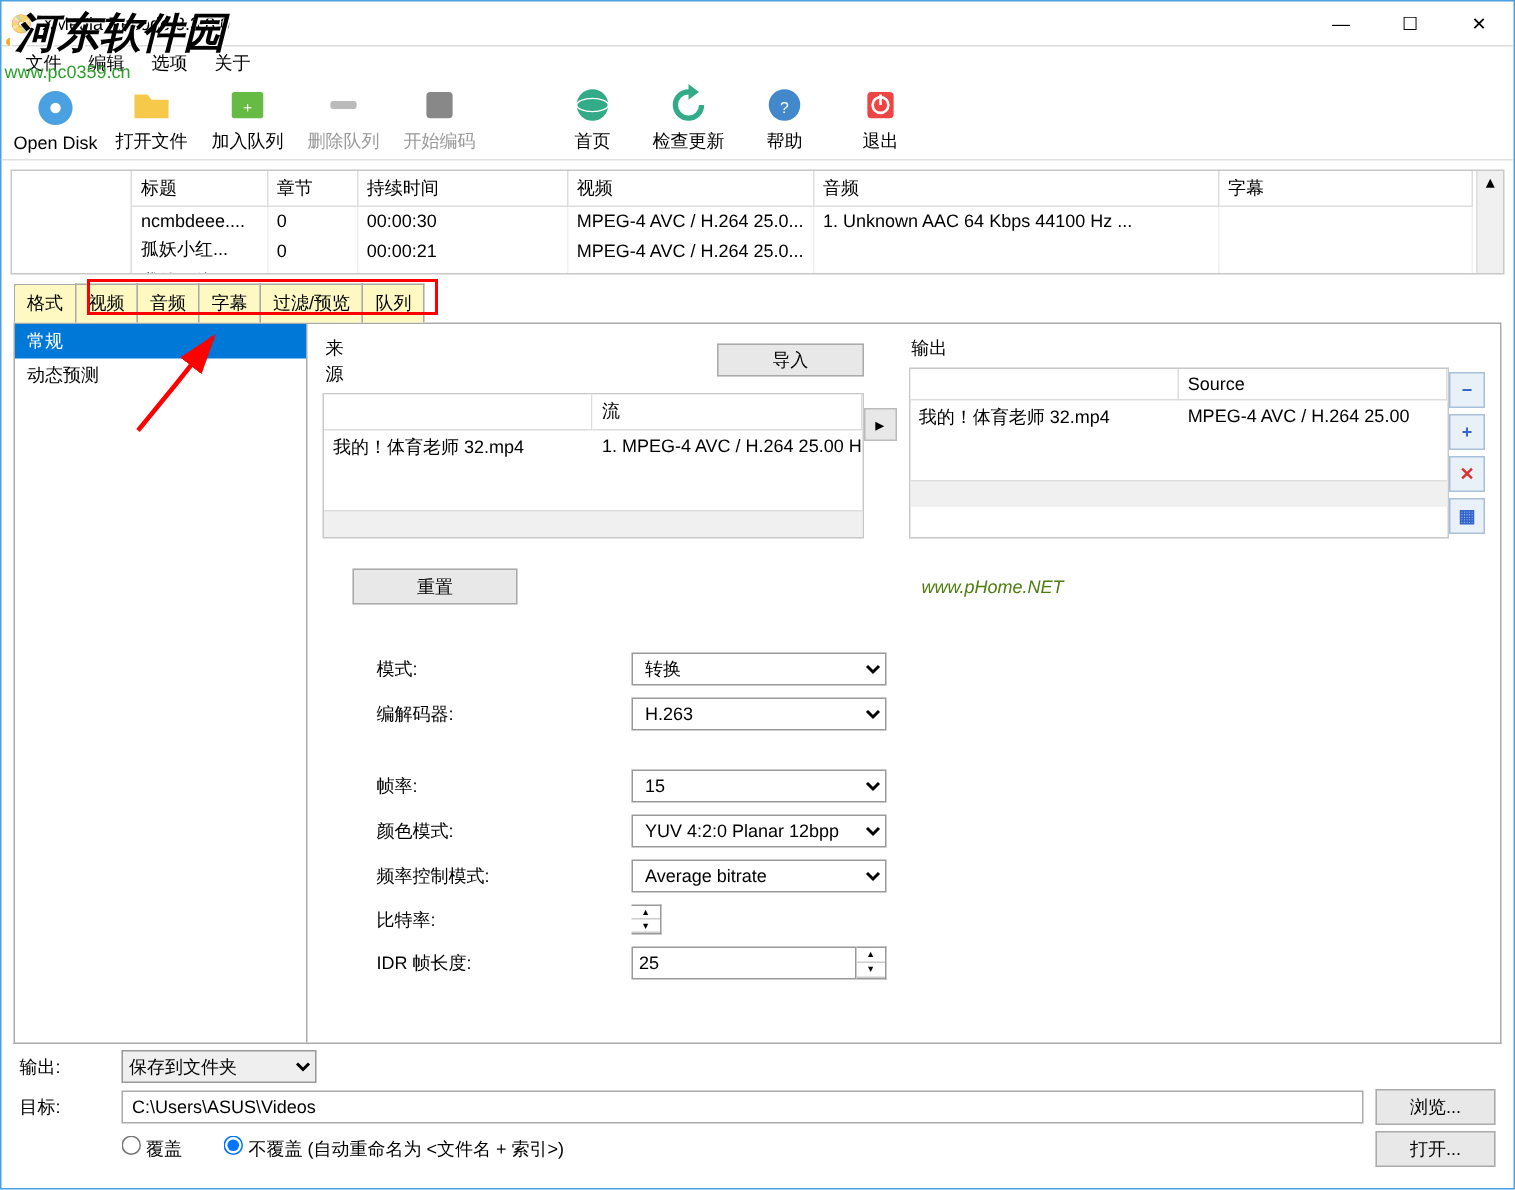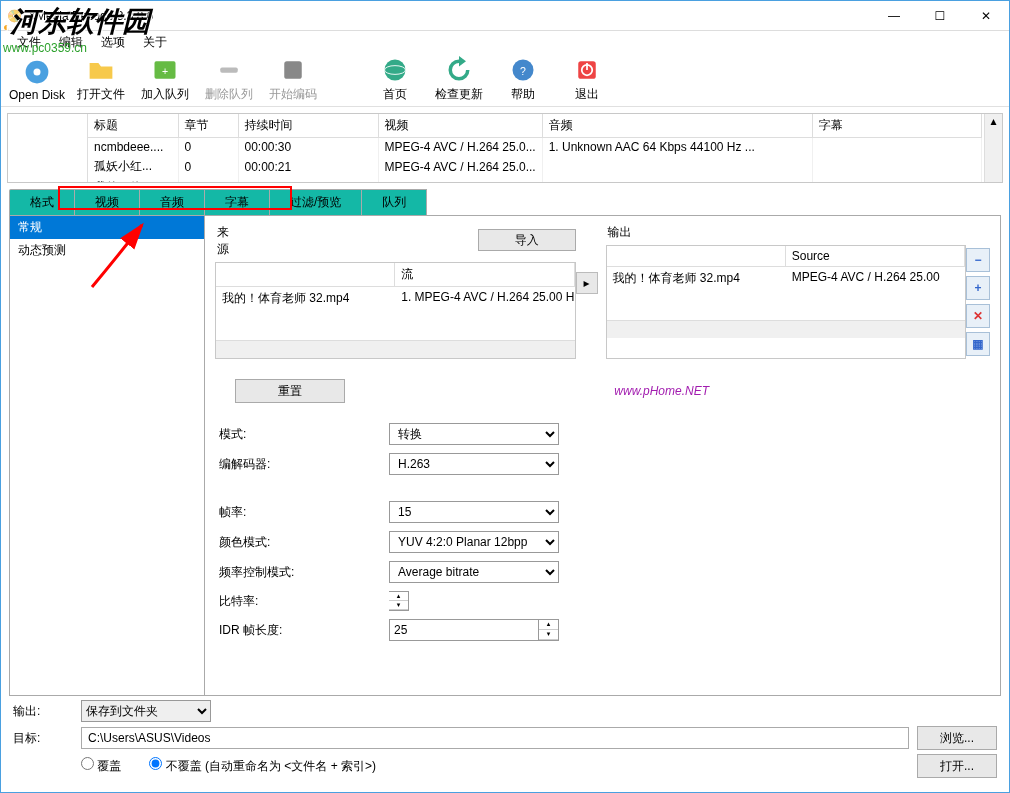--- a/index.html
+++ b/index.html
@@ -19,57 +19,57 @@
 .tool .ico { width: 28px; height: 28px; }
 .tool.disabled { color: #999; }
 .tool-gap { width: 30px; }
 .filegrid { margin: 6px; border: 1px solid #c8c8c8; height: 70px; overflow: hidden; position: relative; display: flex; }
 .filegrid .left-gutter { width: 80px; border-right: 1px solid #ddd; background: #fff; }
 .filegrid table { border-collapse: collapse; width: calc(100% - 100px); }
 .filegrid th { text-align: left; font-weight: normal; padding: 3px 6px; border-right: 1px solid #ddd; border-bottom: 1px solid #ddd; background: #fff; }
 .filegrid td { padding: 2px 6px; border-right: 1px solid #f0f0f0; white-space: nowrap; overflow: hidden; }
 .filegrid .vscroll { width: 18px; background: #f0f0f0; position: absolute; right: 0; top: 0; bottom: 0; border-left: 1px solid #ddd; }
 .tabs { display: flex; margin: 6px 8px 0 8px; border-bottom: 1px solid #aaa; position: relative; }
-.tab { padding: 4px 20px; border: 1px solid #aaa; border-bottom: none; background: #14b8a6; margin-right: -1px; position: relative; }
+.tab { padding: 4px 8px; border: 1px solid #aaa; border-bottom: none; background: #fef9c3; margin-right: -1px; position: relative; }
 .tab.first { border-top-left-radius: 2px; }
 .redbox-tabs { position: absolute; left: 49px; top: -3px; width: 234px; height: 24px; border: 2px solid #ff0000; pointer-events: none; z-index: 5; }
 .red-arrow { position: absolute; left: 86px; top: 216px; pointer-events: none; z-index: 6; }
 .content { display: flex; margin: 0 8px; border: 1px solid #aaa; border-top: none; height: 480px; }
 .sidelist { width: 195px; border-right: 1px solid #aaa; }
 .sidelist div { padding: 3px 8px; }
 .sidelist .sel { background: #0078d7; color: #fff; }
 .main { flex: 1; padding: 6px 10px; overflow: hidden; }
 .srcbox { border: 1px solid #c8c8c8; flex: 1; min-width: 0; }
 .srcbox .hdr { display: flex; }
 .srcbox .hdr div { padding: 3px 6px; border-bottom: 1px solid #ddd; border-right: 1px solid #ddd; flex: 1; background:#fff; }
 .srcbox .row { display: flex; }
 .srcbox .row div { padding: 3px 6px; flex: 1; white-space: nowrap; overflow: hidden; }
 .srcbox .scroll { height: 18px; background: #f0f0f0; border-top: 1px solid #ddd; }
 .srccol { display:flex; flex-direction:column; flex:1; min-width:0; }
 .srccol .lbl { padding: 2px 0 4px 2px; }
 .arrowbtn { width: 22px; height: 22px; background: #e8e8e8; border: 1px solid #bbb; display:flex; align-items:center; justify-content:center; margin-top: 50px; }
 .btncol { display: flex; flex-direction: column; gap: 4px; margin-top: 26px; }
 .btncol div { width: 24px; height: 24px; border: 1px solid #a8c0d8; background: #e8f0f8; display:flex; align-items:center; justify-content:center; font-weight:bold; }
 .importbtn { width: 110px; height: 22px; border: 1px solid #aaa; background: #e8e8e8; text-align:center; line-height:20px; margin-left: 240px; margin-bottom: 4px; }
-.resetbtn { width: 110px; height: 24px; border: 1px solid #aaa; background: #e8e8e8; text-align:center; line-height:22px; margin: 20px 0 20px 20px; }
+.resetbtn { width: 110px; height: 24px; border: 1px solid #aaa; background: #e8e8e8; text-align:center; line-height:22px; margin: 20px 0 32px 20px; }
 .formrow { display: flex; align-items: center; margin: 8px 0 8px 4px; }
-.formrow .flabel { width: 170px; }
+.formrow .flabel { width: 170px; margin-left: 32px; }
 .formrow select, .formrow input { width: 170px; height: 22px; border: 1px solid #999; background:#fff; padding: 0 4px; }
 .spinwrap { display:flex; }
 .spinwrap input { width: 150px; }
 .spinwrap .spin { width: 20px; border: 1px solid #999; border-left:none; display:flex; flex-direction:column; }
 .spinwrap .spin div { flex:1; font-size:7px; text-align:center; border-bottom:1px solid #ccc; }
 .bottom { position: absolute; bottom: 0; left: 0; right: 0; padding: 8px 12px 10px 12px; }
 .brow { display: flex; align-items: center; margin: 4px 0; gap: 8px; }
 .brow .blabel { width: 60px; }
 .brow select { width: 130px; height: 22px; border:1px solid #999; }
 .brow input.path { flex: 1; height: 22px; border: 1px solid #aaa; padding: 0 6px; }
 .brow button { width: 80px; height: 24px; border: 1px solid #aaa; background:#e8e8e8; }
 .radios { display: flex; align-items: center; gap: 28px; }
-.wm2 { color:#a21caf; position:absolute; right:300px; bottom:394px; font-style:italic; }
+.wm2 { color:#4d7c0f; position:absolute; right:300px; bottom:394px; font-style:italic; }
 </style>
 </head>
 <body>
 
 <div class="watermark">
   <div class="logo"><span style="color:#f7a823">◐</span><span class="cn">河东软件园</span></div>
   <div class="url">www.pc0359.cn</div>
 </div>
 
 <div class="titlebar">

